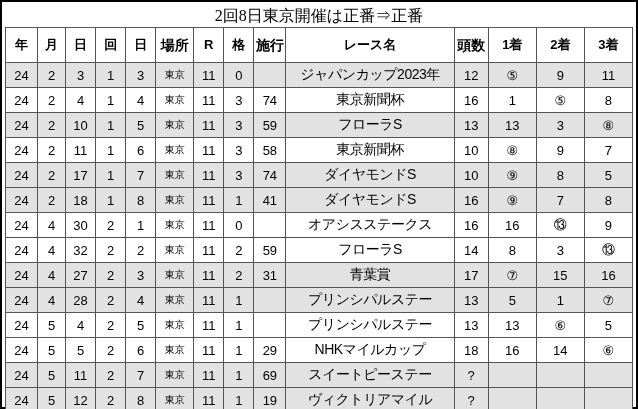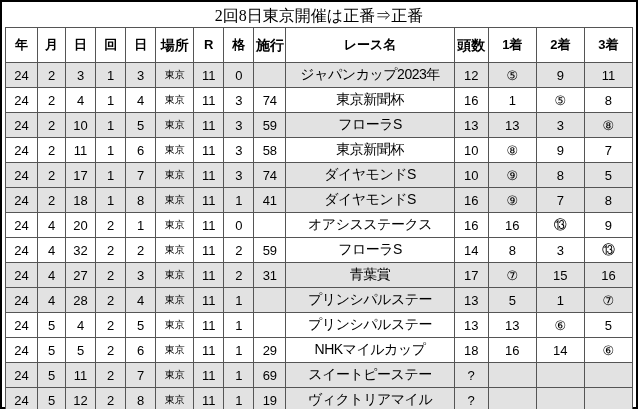--- a/index.html
+++ b/index.html
@@ -231,21 +231,21 @@
         <td class="num">41</td>
         <td class="race">ダイヤモンドS</td>
         <td class="num">16</td>
         <td class="num">⑨</td>
         <td class="num">7</td>
         <td class="num">8</td>
       </tr>
       <tr class="plain">
         <td class="num">24</td>
         <td class="num">4</td>
-        <td class="num">20</td>
+        <td class="num">30</td>
         <td class="num">2</td>
         <td class="num">1</td>
         <td class="place">東京</td>
         <td class="num">11</td>
         <td class="num">0</td>
         <td class="num"></td>
         <td class="race">オアシスステークス</td>
         <td class="num">16</td>
         <td class="num">16</td>
         <td class="num">⑬</td>

